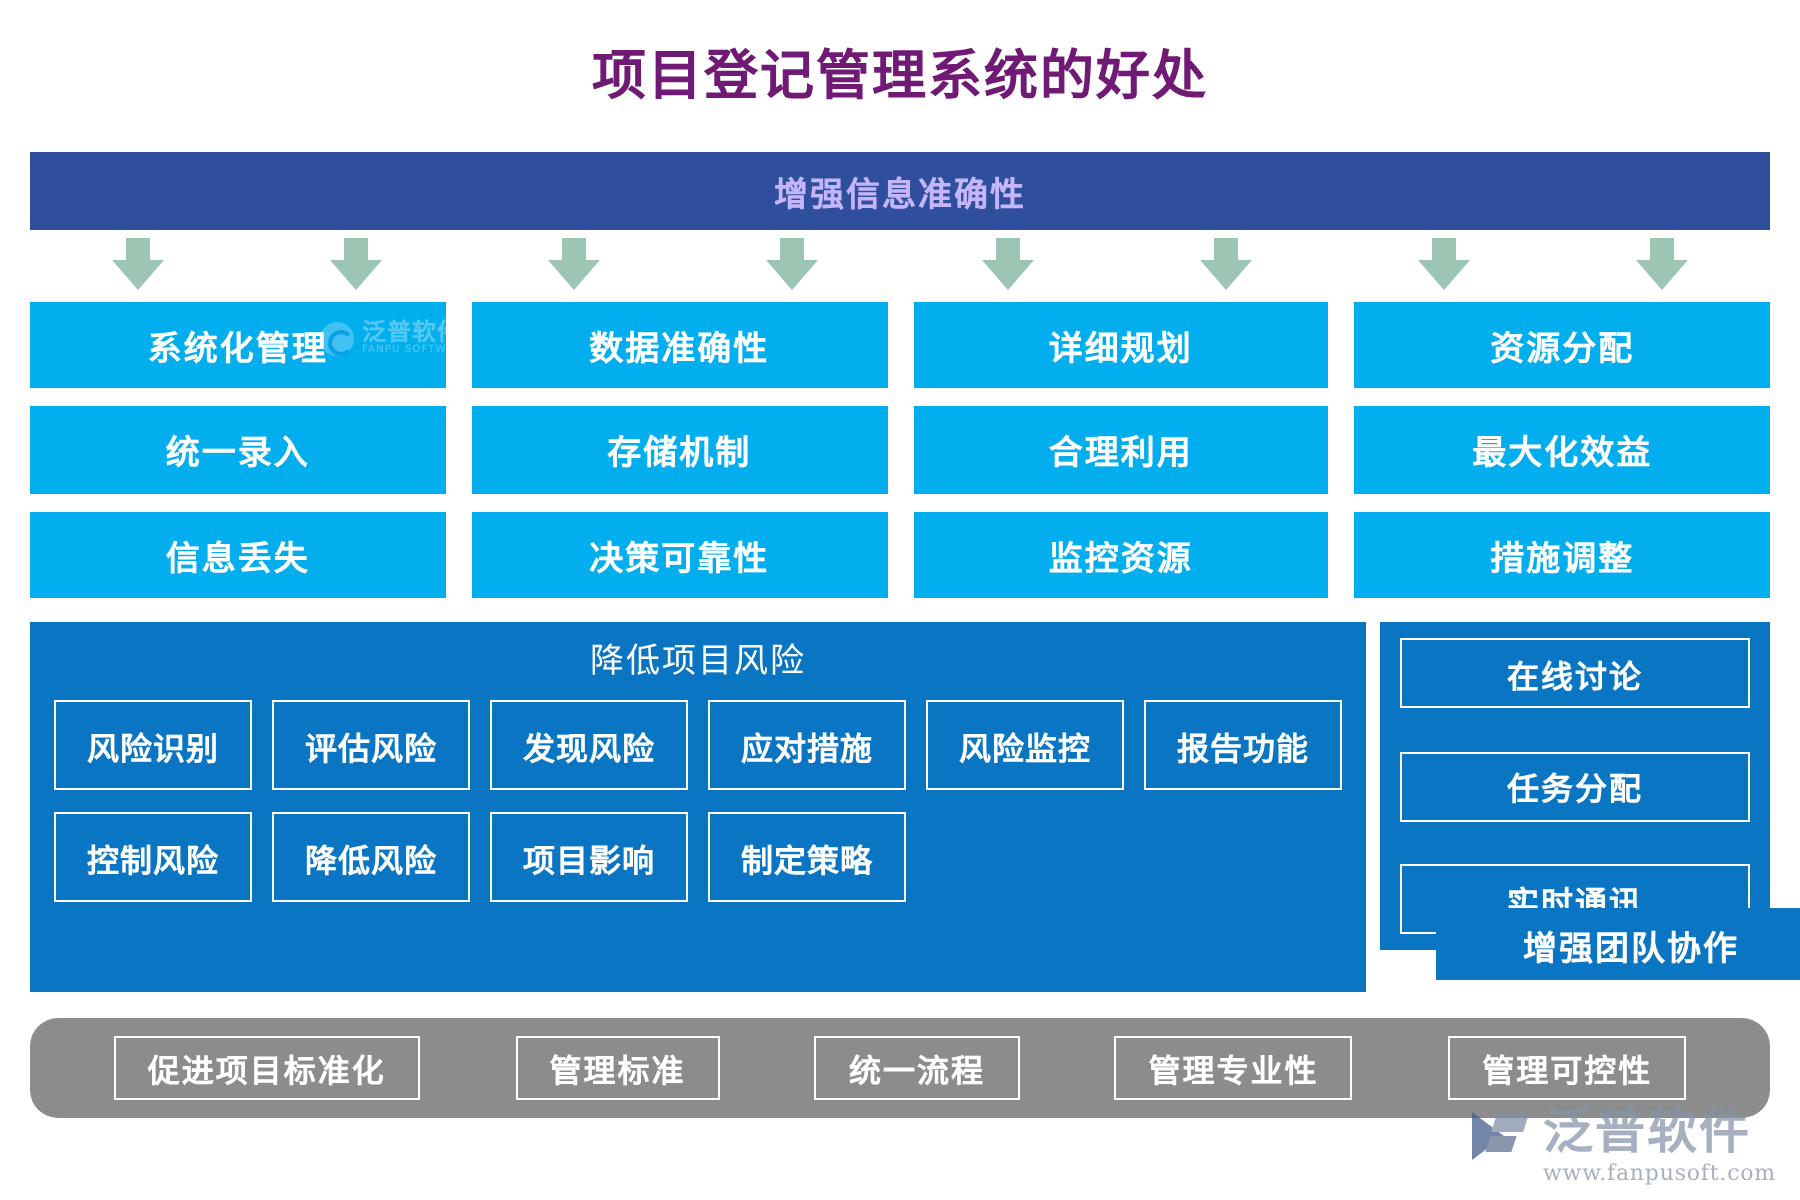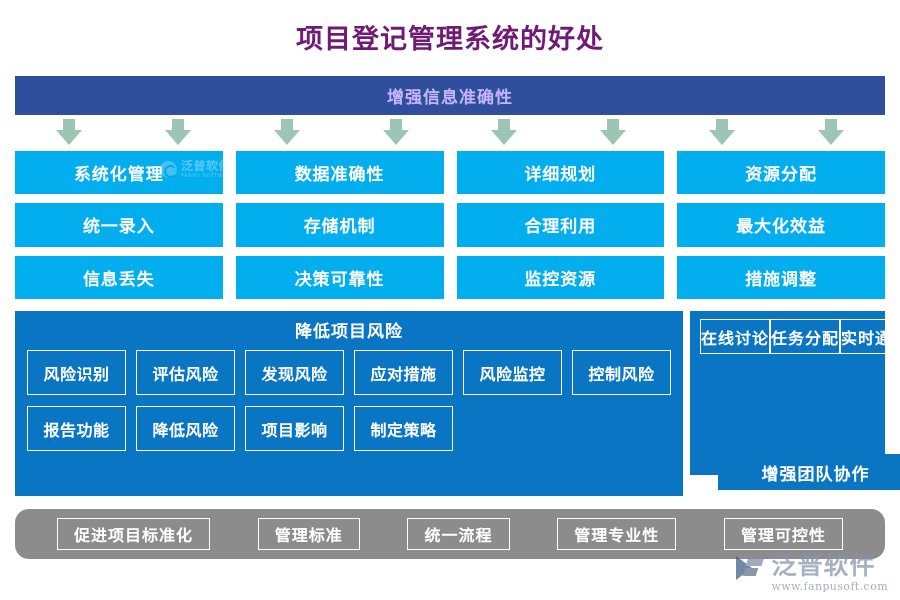--- a/index.html
+++ b/index.html
@@ -139,21 +139,21 @@
     width: 668px;
     height: 185px;
     background: #0A75C3;
     box-sizing: border-box;
     padding: 7px 12px 10px 12px;
   }
   .risk-title {
     text-align: center;
     color: #ffffff;
     font-size: 17px;
-    font-weight: bold;
+    font-weight: normal;
     letter-spacing: 1px;
     line-height: 26px;
     height: 26px;
     white-space: nowrap;
   }
   .risk-grid {
     margin-top: 6px;
     display: grid;
     grid-template-columns: repeat(6, 1fr);
     grid-template-rows: repeat(2, 45px);
@@ -184,21 +184,21 @@
   .collab-panel {
     position: absolute;
     left: 0;
     top: 0;
     width: 195px;
     height: 164px;
     background: #0A75C3;
     box-sizing: border-box;
     padding: 8px 10px;
     display: flex;
-    flex-direction: row;
+    flex-direction: column;
     justify-content: space-between;
   }
   .collab-box {
     border: 1px solid #ffffff;
     color: #ffffff;
     font-size: 16px;
     font-weight: bold;
     height: 35px;
     display: flex;
     align-items: center;
@@ -488,24 +488,24 @@
         <div class="risk-box">
             <span>发现风险</span>
           </div>
         <div class="risk-box">
             <span>应对措施</span>
           </div>
         <div class="risk-box">
             <span>风险监控</span>
           </div>
         <div class="risk-box">
+            <span>报告功能</span>
+          </div>
+        <div class="risk-box">
             <span>控制风险</span>
-          </div>
-        <div class="risk-box">
-            <span>报告功能</span>
           </div>
         <div class="risk-box">
             <span>降低风险</span>
           </div>
         <div class="risk-box">
             <span>项目影响</span>
           </div>
         <div class="risk-box">
             <span>制定策略</span>
           </div>

